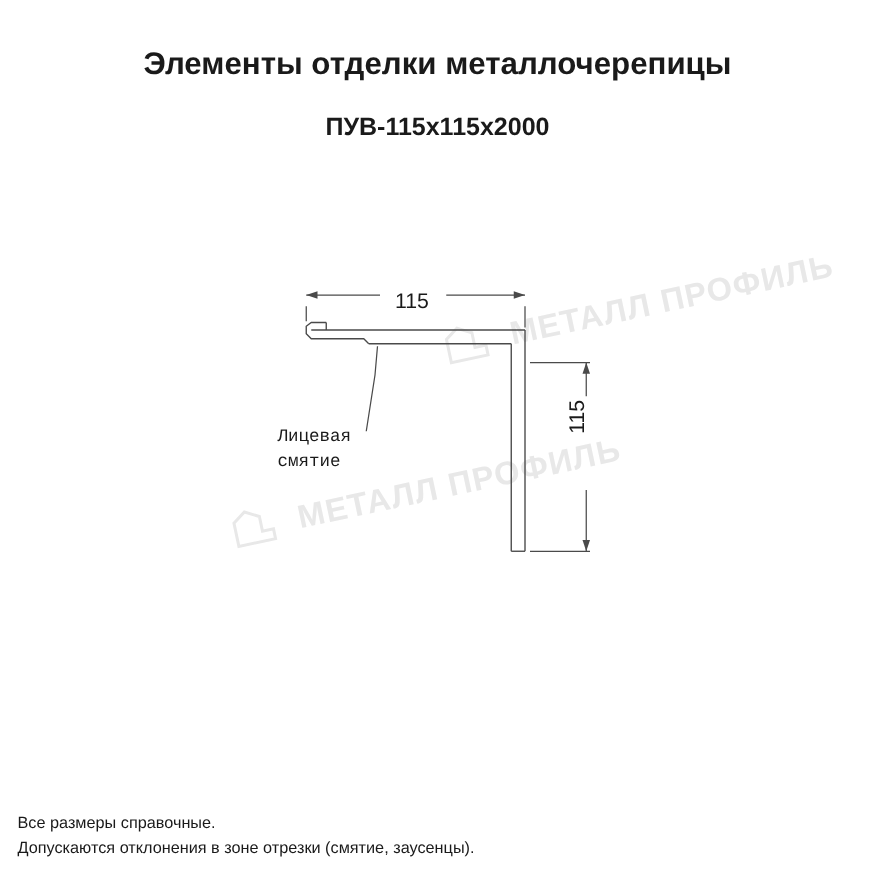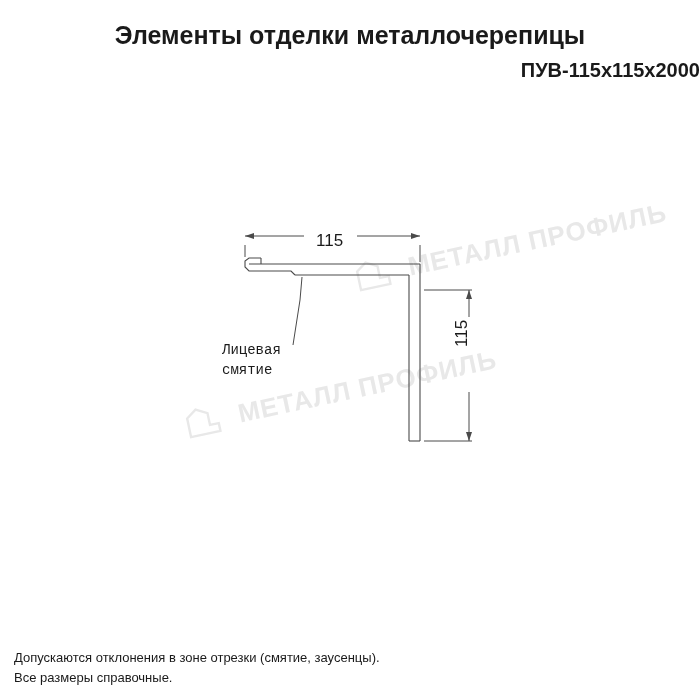--- a/index.html
+++ b/index.html
@@ -26,37 +26,36 @@
     position: absolute;
     top: 20px;
     left: 0;
     width: 700px;
     text-align: center;
   }
   .main-title {
     font-size: 25px;
     font-weight: bold;
     letter-spacing: 0px;
-    margin: 0;
+    margin: 16px;
     line-height: 1.25;
   }
   .sub-title {
     font-size: 20px;
     font-weight: bold;
     margin: 0;
     line-height: 1.35;
     padding-top: 32px;
   }
   .sub-title2 {
     font-size: 20px;
     font-weight: bold;
     margin: 0;
     line-height: 1.35;
     padding-top: 6px;
-    text-align: right;
   }
 
   
   .watermark {
     position: absolute;
     color: #e8e8e8;
     font-size: 26px;
     font-weight: bold;
     letter-spacing: 1px;
     white-space: nowrap;
@@ -195,17 +194,17 @@
 
   <div class="dim-label dim-top">115</div>
   <div class="dim-label dim-right">115</div>
 
   <div class="face-label">
     <div>Лицевая</div>
     <div>смятие</div>
   </div>
 
   <div class="footnotes">
+    <div>Все размеры справочные.</div>
     <div>Допускаются отклонения в зоне отрезки (смятие, заусенцы).</div>
-    <div>Все размеры справочные.</div>
   </div>
 
 </div>
 
 </body></html>

